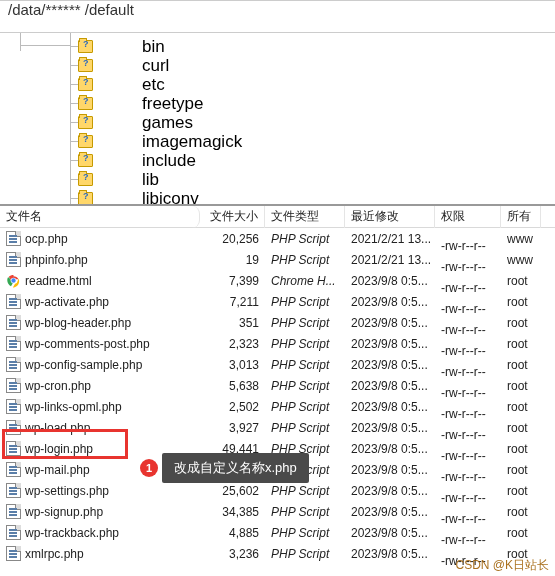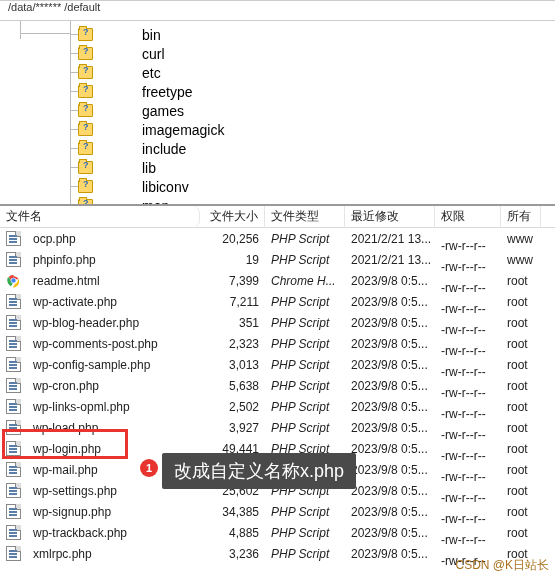--- a/index.html
+++ b/index.html
@@ -1,55 +1,55 @@
 <!DOCTYPE html>
 <html><head>
 <meta charset="utf-8">
 <style>
   * { box-sizing: border-box; margin: 0; padding: 0; }
   body { font-family: "Microsoft YaHei", Tahoma, sans-serif; font-size: 12px; color: #222; background: #fff; width: 555px; }
   .top-panel { height: 205px; border-bottom: 2px solid #999; position: relative; background: #fff; overflow: hidden; }
-  .path-row { height: 20px; border-bottom: 1px solid #ccc; padding-left: 8px; font-size: 11px; color: #333; }
+  .path-row { height: 32px; border-bottom: 1px solid #ccc; padding-left: 8px; font-size: 15px; color: #333; }
   .tree-area { position: relative; padding-top: 4px; }
   .tree-rule { position: absolute; background: #bbb; }
   .tree-rule.v1 { top: 0; left: 20px; width: 1px; height: 18px; }
   .tree-rule.v2 { top: 0; left: 70px; width: 1px; height: 198px; }
   .tree-rule.h1 { top: 12px; left: 20px; height: 1px; width: 50px; }
   .tree-item { display: flex; align-items: center; height: 19px; padding-left: 78px; position: relative; }
   .tree-item::before { content: ""; position: absolute; left: 70px; top: 9px; width: 8px; height: 1px; background: #bbb; }
   .folder-icon { width: 15px; height: 13px; background: #ffd76a; border: 1px solid #c69a00; border-radius: 1px; margin-right: 5px; position: relative; }
   .folder-icon::before { content: ""; position: absolute; top: -3px; left: 0; width: 6px; height: 3px; background: #ffd76a; border: 1px solid #c69a00; border-bottom: none; border-radius: 1px 1px 0 0; }
   .folder-icon .q { position: absolute; font-size: 9px; font-weight: bold; color: #2e6cbf; left: 4px; top: -2px; }
-  .tree-label { font-size: 14px; color: #000; padding-left: 44px; }
+  .tree-label { font-size: 17px; color: #000; padding-left: 44px; }
 
   .list-panel { }
   .list-header { display: flex; background: #fff; border-bottom: 1px solid #d9d9d9; height: 22px; align-items: center; }
   .list-header .col { padding: 0 6px; font-size: 12px; color: #222; border-right: 1px solid #e5e5e5; height: 22px; display: flex; align-items: center; }
   .col-name { width: 200px; border-radius: 8px; }
   .col-size { width: 65px; justify-content: flex-end; }
   .col-type { width: 80px; }
   .col-date { width: 90px; }
   .col-perm { width: 66px; }
   .col-owner { width: 40px; }
   .list-row { display: flex; height: 21px; align-items: center; padding-left: 6px; }
   .list-row .cell { font-size: 12px; color: #222; }
-  .cell-name { width: 194px; display: flex; align-items: center; overflow: hidden; white-space: nowrap; gap: 8px; }
+  .cell-name { width: 194px; display: flex; align-items: center; overflow: hidden; white-space: nowrap; }
   .cell-size { width: 65px; text-align: right; padding-right: 6px; }
   .cell-type { width: 80px; padding-left: 6px; overflow: hidden; white-space: nowrap; font-style: italic; }
   .cell-date { width: 90px; padding-left: 6px; overflow: hidden; white-space: nowrap; }
   .cell-perm { width: 66px; padding-left: 6px; margin-top: 15px; }
   .cell-owner { width: 40px; padding-left: 6px; }
   .fi { width: 15px; height: 15px; margin-right: 4px; display: inline-flex; align-items: center; justify-content: center; flex-shrink: 0; }
   .fi-php { background: #fff; border: 1px solid #888; position: relative; }
   .fi-php::after { content: ""; position: absolute; left: 2px; top: 3px; width: 8px; height: 2px; background: #5a7ea8; box-shadow: 0 3px 0 #5a7ea8, 0 6px 0 #5a7ea8; }
   .fi-php::before { content: ""; position: absolute; right: -1px; top: -1px; width: 5px; height: 5px; background: #ddd; border-left: 1px solid #888; border-bottom: 1px solid #888; }
   .fi-chrome svg { width: 15px; height: 15px; }
   .highlight-box { position: absolute; border: 3px solid #e8342f; background: transparent; pointer-events: none; }
   .anno-badge { position: absolute; width: 18px; height: 18px; border-radius: 50%; background: #e8342f; color: #fff; font-size: 11px; font-weight: bold; display: flex; align-items: center; justify-content: center; }
-  .anno-tooltip { position: absolute; background: #4a4a4a; color: #fff; font-size: 18px; padding: 6px 12px; border-radius: 2px; white-space: nowrap; }
+  .anno-tooltip { position: absolute; background: #4a4a4a; color: #fff; font-size: 13px; padding: 6px 12px; border-radius: 2px; white-space: nowrap; }
   .watermark { position: absolute; right: 6px; bottom: 2px; font-size: 12px; color: #a16207; opacity: 0.9; }
   .wrap { position: relative; width: 555px; height: 576px; overflow: hidden; border-top: 1px solid #ccc; }
 </style>
 </head>
 <body>
 <div class="wrap">
 
 <div class="top-panel">
   <div class="path-row">/data/****** /default</div>
   <div class="tree-area">

